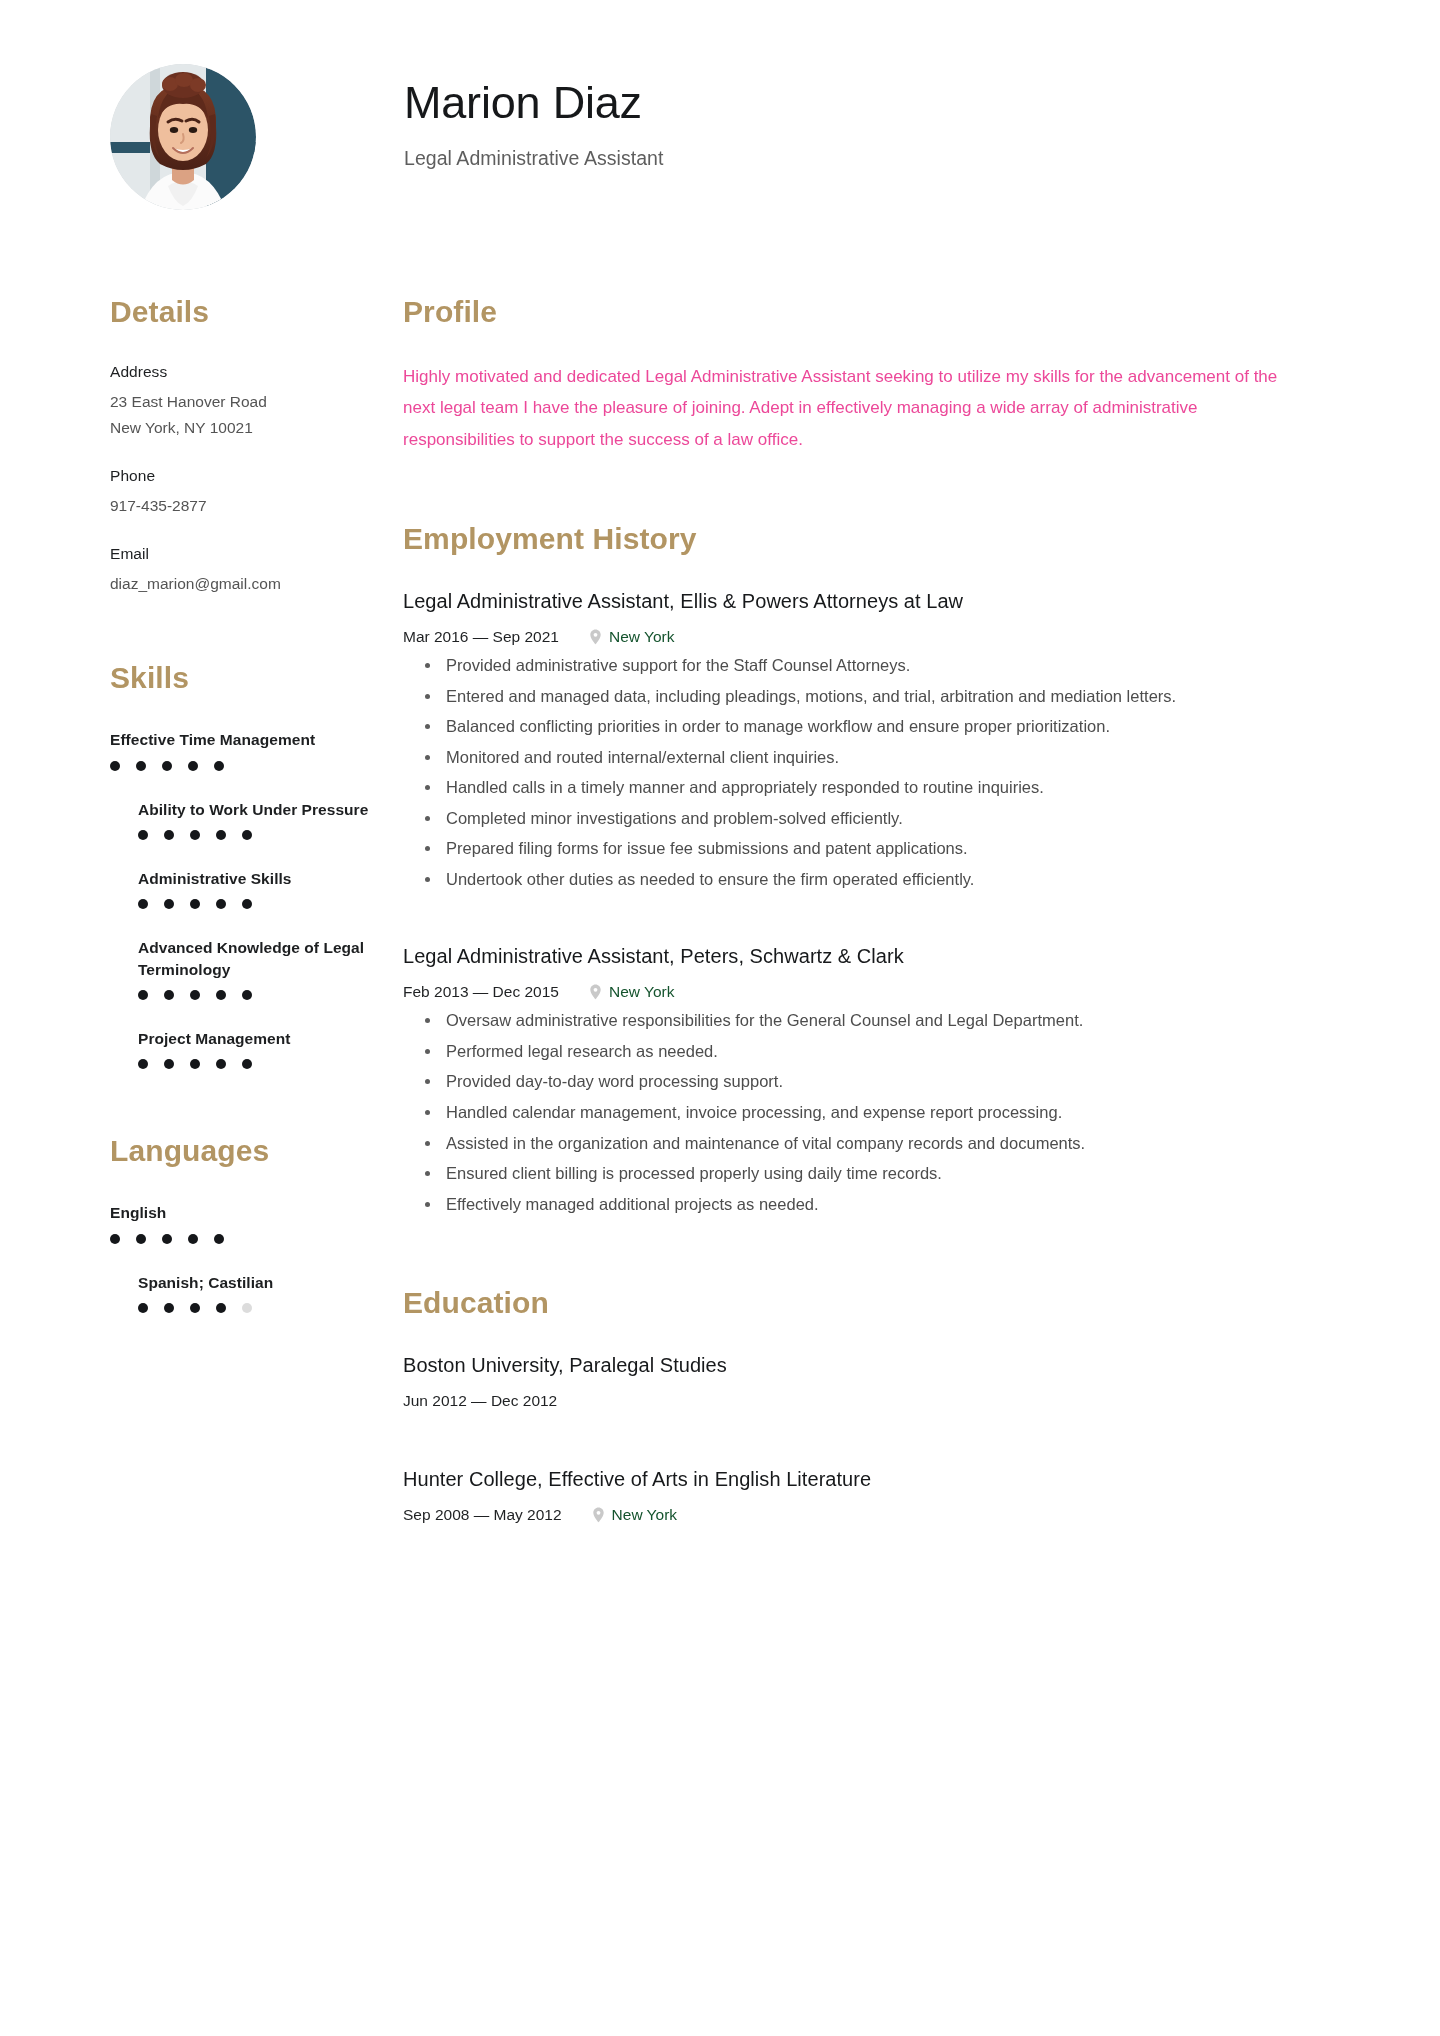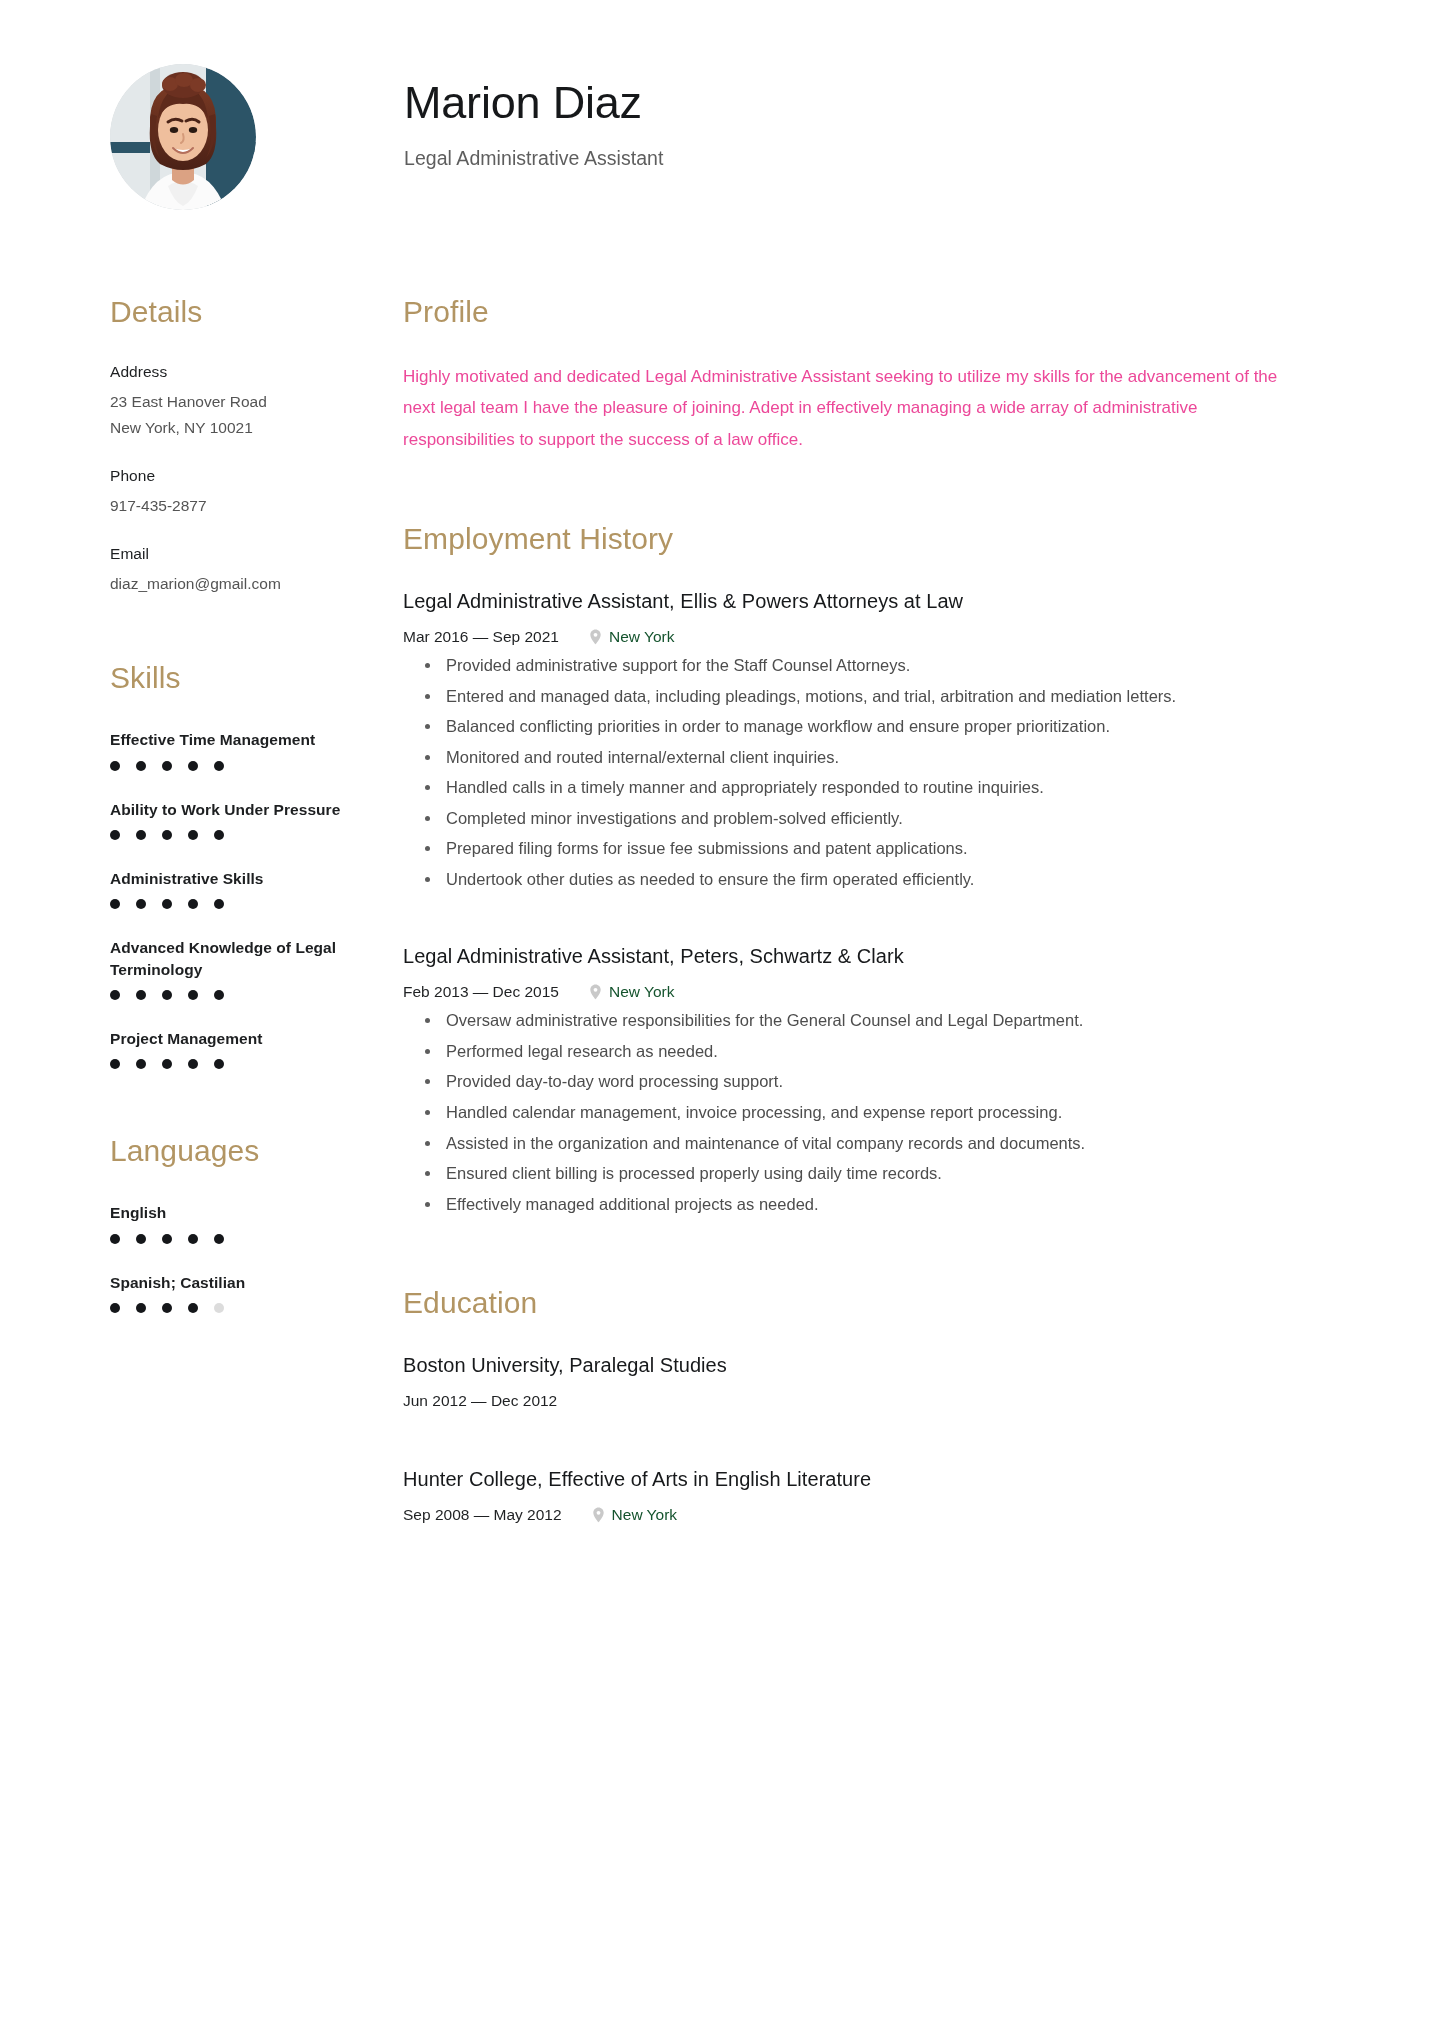--- a/index.html
+++ b/index.html
@@ -82,21 +82,21 @@
 
   .main {
     flex: 1 1 auto;
     padding-left: 11px;
     padding-right: 40px;
   }
 
   
   .section-heading {
     font-size: 30px;
-    font-weight: 400;
+    font-weight: 700;
     color: #b29563;
     letter-spacing: 0.1px;
     line-height: 1.2;
   }
 
   .sidebar .section-heading { margin-bottom: 33px; }
   .sidebar .section + .section { margin-top: 63px; }
 
   .main .section-heading { margin-bottom: 31px; }
   .main .section + .section { margin-top: 66px; }
@@ -113,21 +113,21 @@
   }
 
   .detail-value {
     font-size: 15.5px;
     font-weight: 400;
     color: #545454;
     line-height: 1.68;
   }
 
   
-  .rated-item + .rated-item { margin-top: 27px; }
+  .rated-item + .rated-item { margin-top: 27px; margin-left: 28px; }
 
   .rated-label {
     font-size: 15.5px;
     font-weight: 700;
     color: #1d1f21;
     line-height: 1.38;
     margin-bottom: 9px;
     letter-spacing: 0.05px;
   }
 

